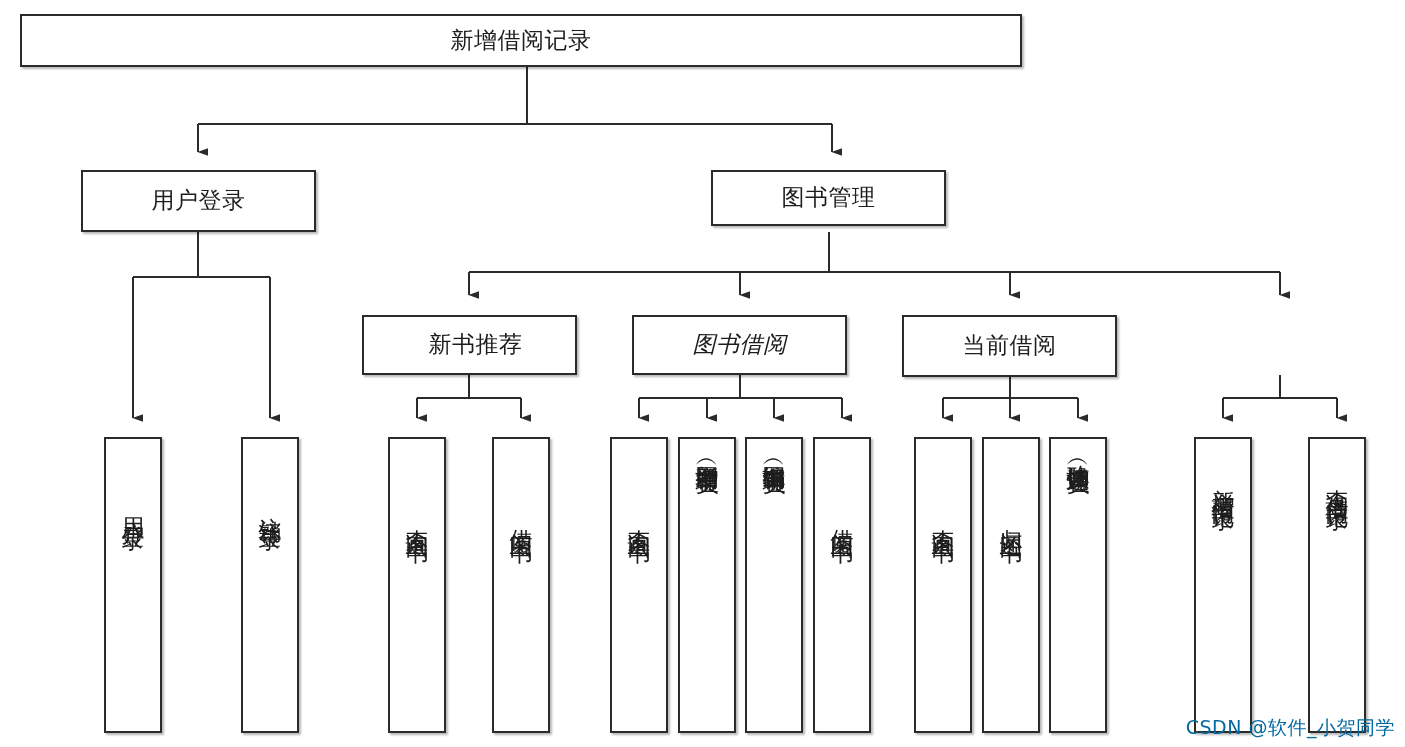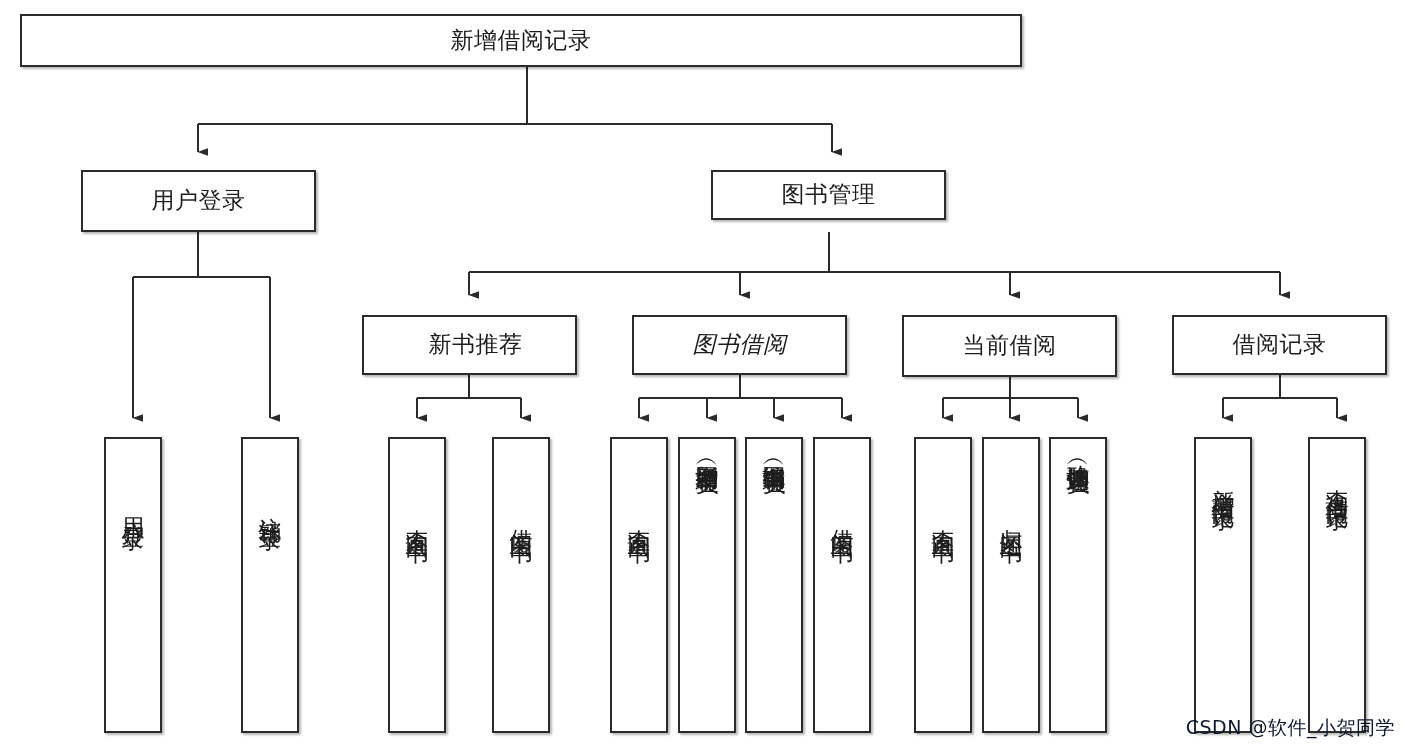--- a/index.html
+++ b/index.html
@@ -61,21 +61,21 @@
     line-height: 1;
   }
   .node.vertical.tight .label {
     letter-spacing: 1px;
   }
   .watermark {
     position: absolute;
     right: 10px;
     bottom: 6px;
     font-size: 19px;
-    color: #0f172a;
+    color: #0369a1;
     letter-spacing: 0.5px;
     z-index: 6;
     white-space: nowrap;
   }
 </style>
 </head>
 <body>
 
 <div id="diagram-root">
 
@@ -130,36 +130,33 @@
     </g>
   </svg>
 
   <div class="node horizontal" style="left:20px; top:14px; width:1002px; height:53px;">
     <span class="label">新增借阅记录</span>
   </div>
 
   <div class="node horizontal" style="left:81px; top:170px; width:235px; height:62px;">
     <span class="label">用户登录</span>
   </div>
-  <div class="node horizontal" style="left:711px; top:170px; width:235px; height:50px;">
+  <div class="node horizontal" style="left:711px; top:170px; width:235px; height:56px;">
     <span class="label">图书管理</span>
   </div>
 
   <div class="node horizontal" style="left:362px; top:315px; width:215px; height:60px;padding-left:12px;">
     <span class="label">新书推荐</span>
   </div>
   <div class="node horizontal" style="left:632px; top:315px; width:215px; height:60px;font-style:italic;">
     <span class="label">图书借阅</span>
   </div>
   <div class="node horizontal" style="left:902px; top:315px; width:215px; height:62px;">
     <span class="label">当前借阅</span>
   </div>
-  <div class="node horizontal" style="left:1172px; top:315px; width:215px; height:60px;">
-    <span class="label">借阅记录</span>
-  </div>
 
   <div class="node vertical" style="left:104px; top:437px; width:58px; height:296px; padding-top:60px;">
     <span class="label">用户登录</span>
   </div>
   <div class="node vertical" style="left:241px; top:437px; width:58px; height:296px; padding-top:60px;">
     <span class="label">注销登录</span>
   </div>
 
   <div class="node vertical" style="left:388px; top:437px; width:58px; height:296px; padding-top:72px;">
     <span class="label">查询图书</span>

